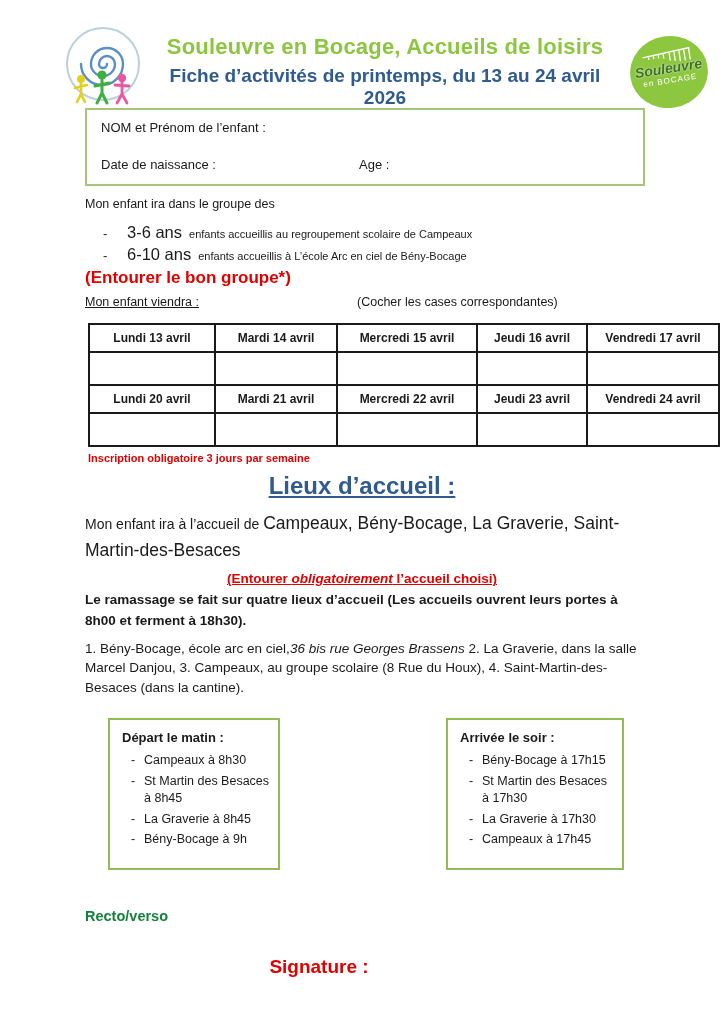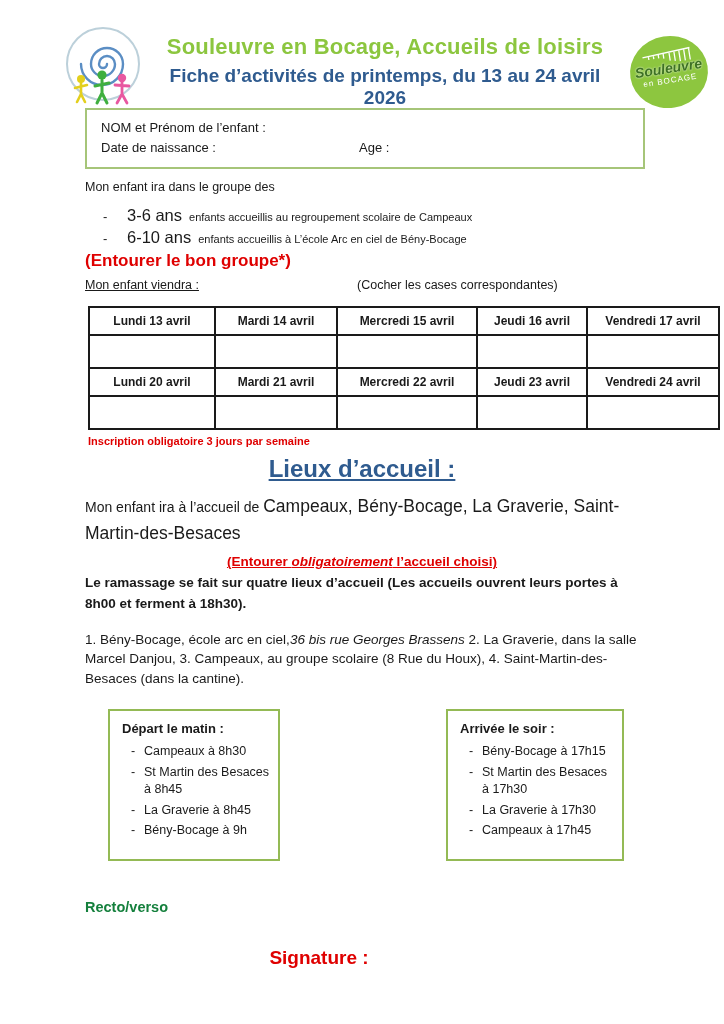--- a/index.html
+++ b/index.html
@@ -16,21 +16,21 @@
                 background:#8DC63F; border-radius:50%; transform:rotate(-9deg);
                 display:flex; flex-direction:column; align-items:center; justify-content:flex-start; }
   .logo-right .viaduct { margin-top:8px; }
   .logo-right .lr1 { font-size:14px; font-weight:bold; font-style:italic; color:#3d7222; margin-top:-4px;
                      text-shadow:0 0 2px #ffffff; }
   .logo-right .lr2 { font-size:8px; color:#ffffff; letter-spacing:1px; margin-top:0px; }
 
   
   .id-box { margin:4px 0 0 85px; width:560px; border:2px solid #A6C579; padding:10px 14px 12px; }
   .id-row1 { font-size:13px; }
-  .id-row2 { display:flex; margin-top:5px; font-size:13px; }
+  .id-row2 { display:flex; margin-top:22px; font-size:13px; }
   .id-row2 .birth { width:258px; }
 
   
   .group { margin-left:85px; }
   .group-intro { margin-top:11px; font-size:12.5px; }
   .group-list { list-style:none; margin-top:12px; }
   .group-list li { display:flex; align-items:baseline; margin-bottom:3px; }
   .group-list .dash { width:24px; margin-left:18px; font-size:13px; }
   .group-list .age { font-size:16.5px; margin-right:7px; white-space:nowrap; }
   .group-list .desc { font-size:11px; }
@@ -48,21 +48,21 @@
   .cal-note { margin:5px 0 0 88px; font-size:11px; font-weight:bold; color:#DF0000; }
 
   
   .lieux-heading { text-align:center; margin-top:8px; }
   .lieux-heading span { font-size:24px; font-weight:bold; color:#2F5B8F; text-decoration:underline; }
   .lieux-intro { margin:10px 0 0 85px; width:550px; font-size:14px; line-height:1.55; }
   .lieux-intro .places { font-size:17.5px; }
   .red-note { text-align:center; margin-top:7px; font-size:13.5px; font-weight:bold; color:#DF0000; }
   .red-note .u { text-decoration:underline; }
   .red-note .it { font-style:italic; }
-  .ramassage { margin:4px 0 16px 85px; width:552px; font-size:13.5px; font-weight:bold; line-height:1.5; }
+  .ramassage { margin:4px 0 8px 85px; width:552px; font-size:13.5px; font-weight:bold; line-height:1.5; }
   .addresses { margin:1px 0 0 85px; width:552px; font-size:13.5px; line-height:1.45; }
   .addresses .it { font-style:italic; }
   .bus-heading { text-align:center; margin-top:9px; font-size:16px; }
 
   
   .bus-wrap { display:flex; margin:21px 0 0 108px; }
   .bus-box { border:2.5px solid #94BA55; padding:10px 6px 16px 12px; }
   .bus-box.morning { width:172px; }
   .bus-box.evening { width:178px; margin-left:166px; }
   .bus-title { font-size:13px; font-weight:bold; }

